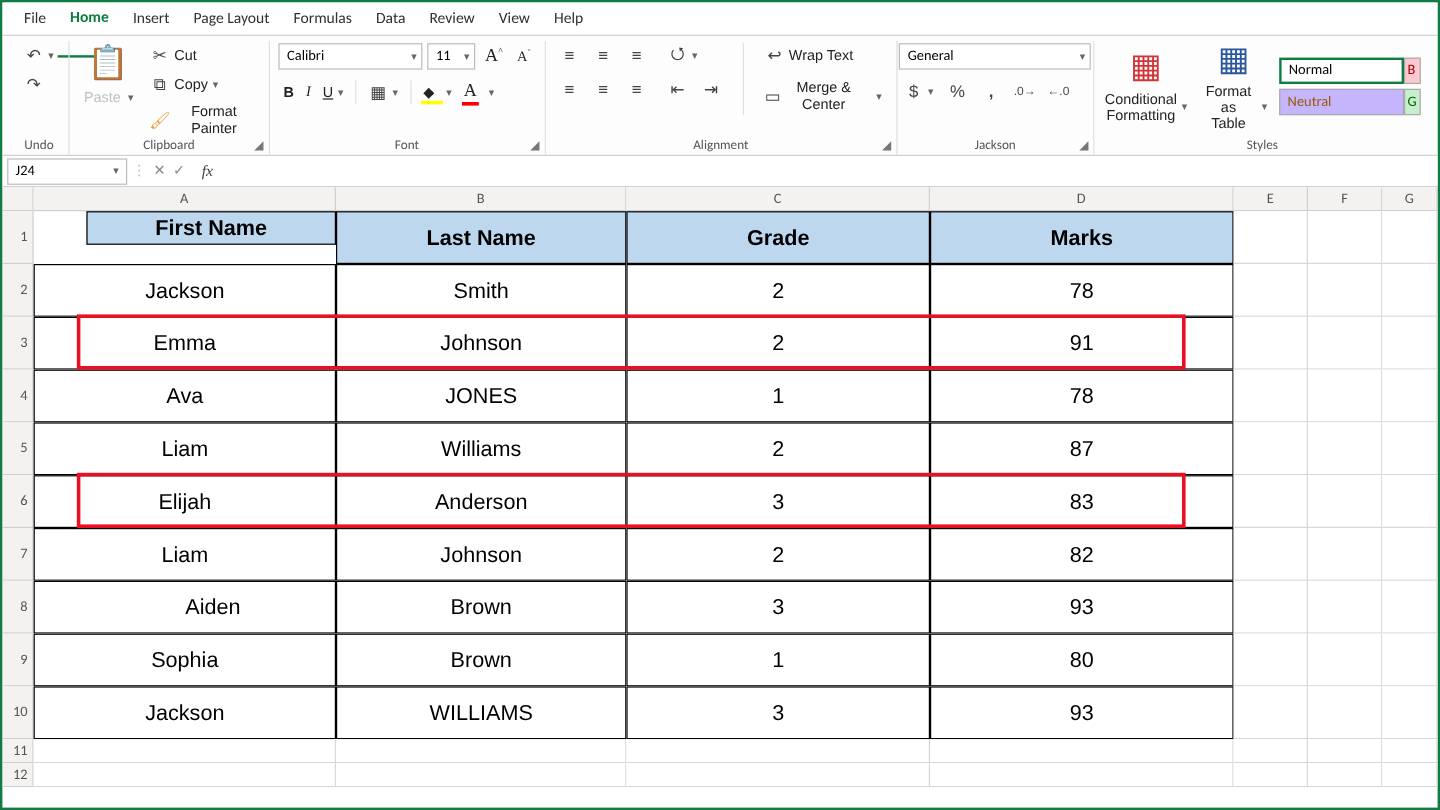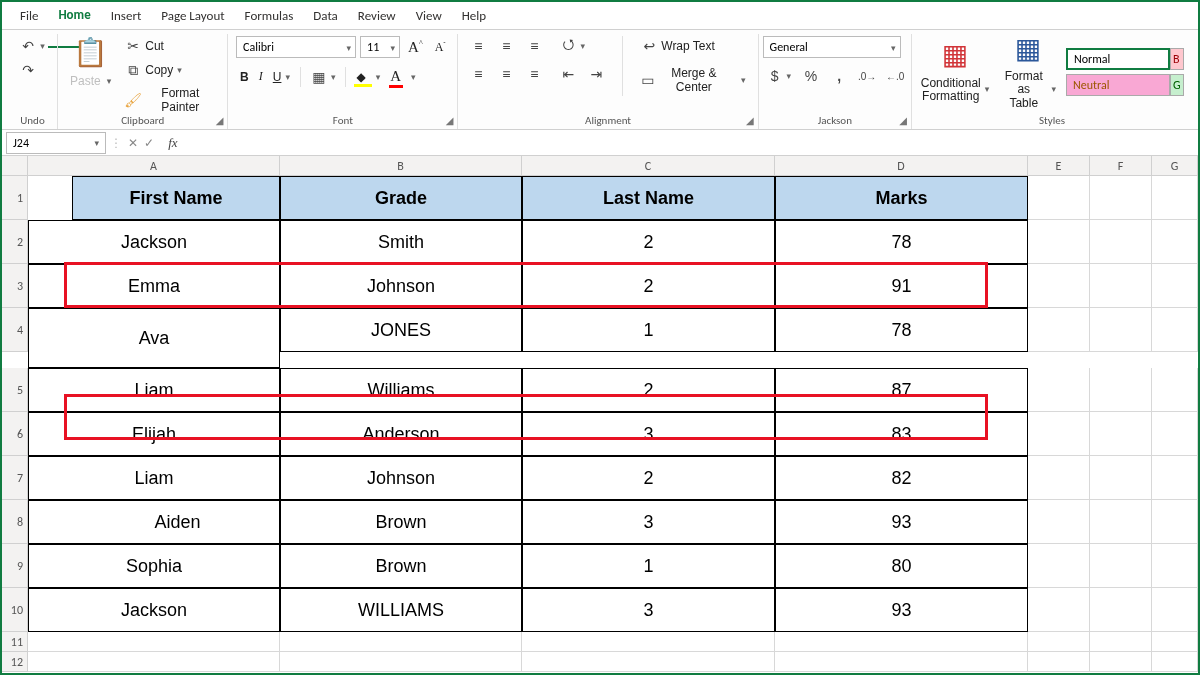--- a/index.html
+++ b/index.html
@@ -51,21 +51,21 @@
   .tblhdr { background:#bdd7ee; font-weight:700; font-size:18px; font-family: Arial, sans-serif; color:#000; border:1px solid #000 !important;}
   .tblcell { font-size:18px; font-family: Arial, sans-serif; color:#000; border:1px solid #000 !important; background:#fff;}
 
   
   .redbox { position:absolute; border:3px solid #e81123; pointer-events:none; }
 
   
   .swatch { width:104px; height:22px; border:1px solid #aaa; display:flex; align-items:center; padding:0 6px; font-size:12px;}
   .swatch.normal { background:#fff; border:2px solid #107c41;}
   .swatch.bad { background:#ffc7ce; color:#9c0006;}
-  .swatch.neutral { background:#f9a8d4; color:#9c5700;}
+  .swatch.neutral { background:#c4b5fd; color:#9c5700;}
 
 </style>
 </head>
 <body>
 
 <div class="tabs" id="tabs-row">
     <div class="tab">File</div>
     <div class="tab active">Home</div>
     <div class="tab">Insert</div>
     <div class="tab">Page Layout</div>
@@ -233,21 +233,21 @@
       </div>
     </div>
     <div class="group-footer">
         <span class="group-label">Alignment</span>
         <span class="dlauncher">◢</span>
       </div>
   </div>
 
   <div class="group" style="min-width:150px;">
     <div class="group-content col" style="gap:8px;">
-      <div class="combo" style="width:138px;text-align:right;">
+      <div class="combo" style="width:160px;text-align:right;">
           <span>General</span>
           <span class="caret">▾</span>
         </div>
       <div style="display:flex; gap:4px;">
         <button class="btn">
             <span class="ico">$</span>
             <span class="caret">▾</span>
           </button>
         <button class="btn">
             <span class="ico">%</span>
@@ -333,23 +333,23 @@
   <div class="grid" id="grid">
       <div class="corner"></div>
       <div class="colhdr">A</div>
       <div class="colhdr">B</div>
       <div class="colhdr">C</div>
       <div class="colhdr">D</div>
       <div class="colhdr">E</div>
       <div class="colhdr">F</div>
       <div class="colhdr">G</div>
       <div class="rowhdr" style="height: 44px;">1</div>
-      <div class="cell tblhdr" style="height: 44px; margin-left: 44px;">First Name</div>
+      <div class="cell tblhdr" style="height: 28px; margin-left: 44px;">First Name</div>
+      <div class="cell tblhdr" style="height: 44px;">Last Name</div>
       <div class="cell tblhdr" style="height: 44px;">Grade</div>
-      <div class="cell tblhdr" style="height: 44px;">Last Name</div>
       <div class="cell tblhdr" style="height: 44px;">Marks</div>
       <div class="cell" style="height: 44px;"></div>
       <div class="cell" style="height: 44px;"></div>
       <div class="cell" style="height: 44px;"></div>
       <div class="rowhdr" style="height: 44px;">2</div>
       <div class="cell tblcell" style="height: 44px;">Jackson</div>
       <div class="cell tblcell" style="height: 44px;">Smith</div>
       <div class="cell tblcell" style="height: 44px;">2</div>
       <div class="cell tblcell" style="height: 44px;">78</div>
       <div class="cell" style="height: 44px;"></div>
@@ -357,21 +357,21 @@
       <div class="cell" style="height: 44px;"></div>
       <div class="rowhdr" style="height: 44px;">3</div>
       <div class="cell tblcell" style="height: 44px;">Emma</div>
       <div class="cell tblcell" style="height: 44px;">Johnson</div>
       <div class="cell tblcell" style="height: 44px;">2</div>
       <div class="cell tblcell" style="height: 44px;">91</div>
       <div class="cell" style="height: 44px;"></div>
       <div class="cell" style="height: 44px;"></div>
       <div class="cell" style="height: 44px;"></div>
       <div class="rowhdr" style="height: 44px;">4</div>
-      <div class="cell tblcell" style="height: 60px;">Ava</div>
+      <div class="cell tblcell" style="height: 44px;">Ava</div>
       <div class="cell tblcell" style="height: 44px;">JONES</div>
       <div class="cell tblcell" style="height: 44px;">1</div>
       <div class="cell tblcell" style="height: 44px;">78</div>
       <div class="cell" style="height: 44px;"></div>
       <div class="cell" style="height: 44px;"></div>
       <div class="cell" style="height: 44px;"></div>
       <div class="rowhdr" style="height: 44px;">5</div>
       <div class="cell tblcell" style="height: 44px;">Liam</div>
       <div class="cell tblcell" style="height: 44px;">Williams</div>
       <div class="cell tblcell" style="height: 44px;">2</div>

